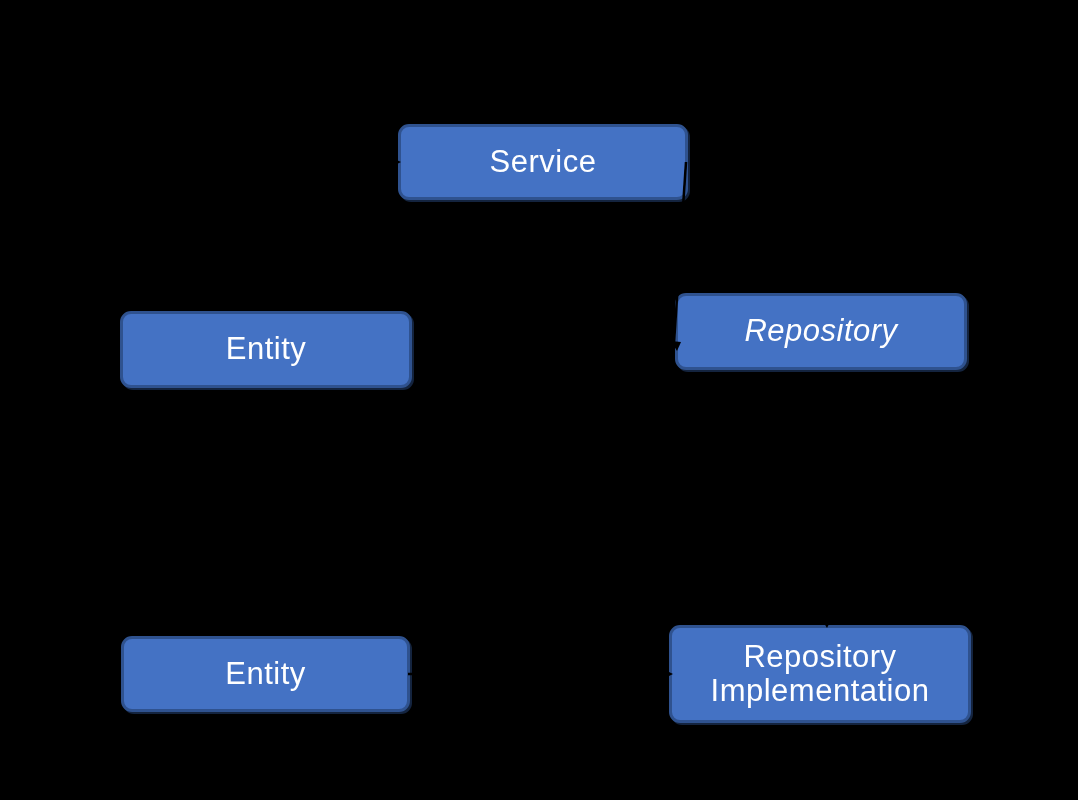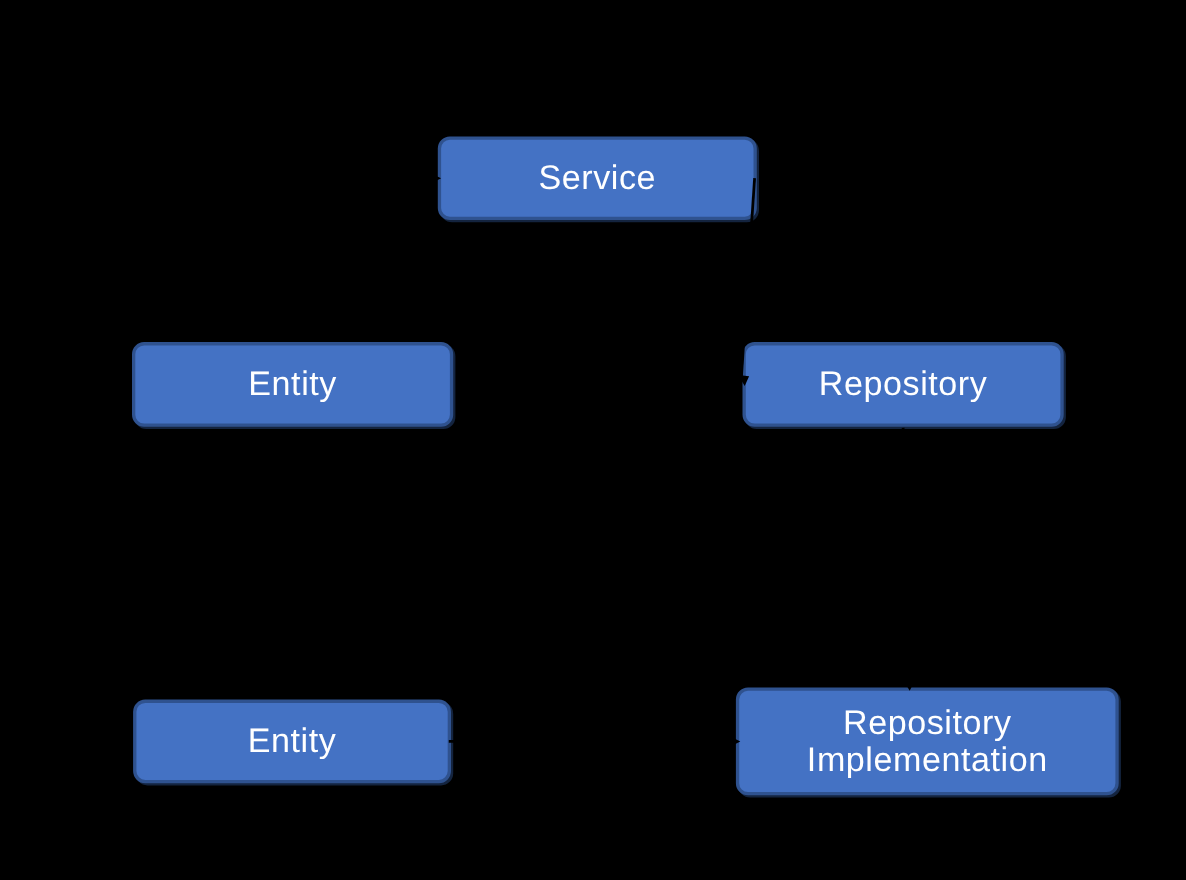--- a/index.html
+++ b/index.html
@@ -30,23 +30,23 @@
     display: flex;
     align-items: center;
     justify-content: center;
     text-align: center;
     font-size: 31px;
     line-height: 1.1;
     letter-spacing: 0.5px;
   }
   .node-service        { left: 398px; top: 124px; width: 290px; height: 76px; }
   .node-entity-top     { left: 120px; top: 311px; width: 292px; height: 77px; }
-  .node-repository     { left: 675px; top: 311px; width: 292px; height: 77px; }
+  .node-repository     { left: 675px; top: 293px; width: 292px; height: 77px; font-style: italic; }
   .node-entity-bottom  { left: 121px; top: 636px; width: 289px; height: 76px; }
-  .node-repo-impl      { left: 669px; top: 625px; width: 348px; height: 98px; padding: 4px 8px; }
+  .node-repo-impl      { left: 669px; top: 625px; width: 302px; height: 98px; padding: 4px 8px; }
   .connector-layer {
     position: absolute;
     left: 0; top: 0;
     width: 1078px;
     height: 800px;
     pointer-events: none;
     z-index: 5;
   }
 </style>
 </head>

